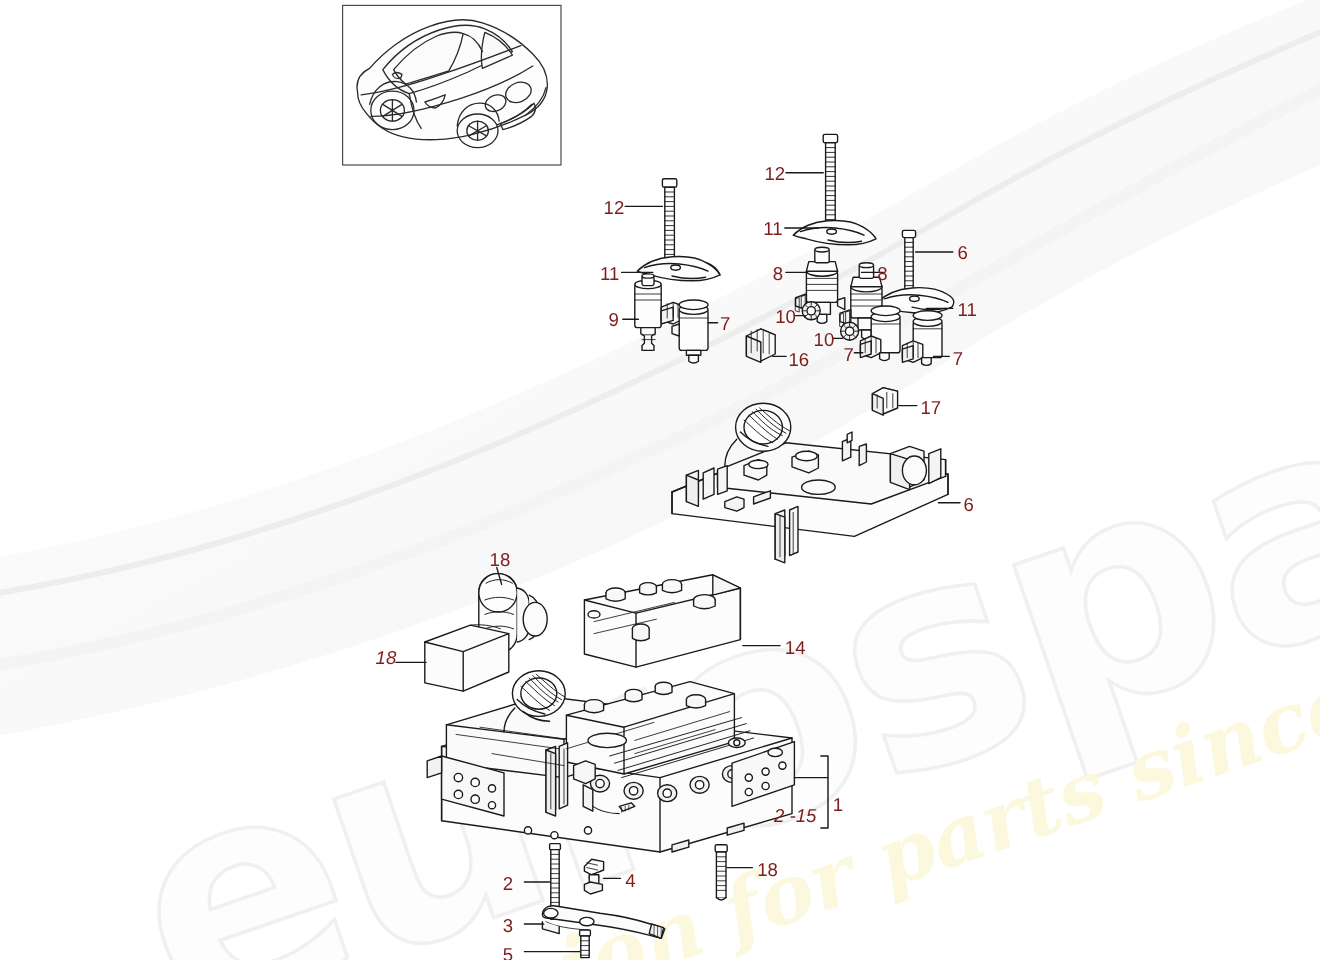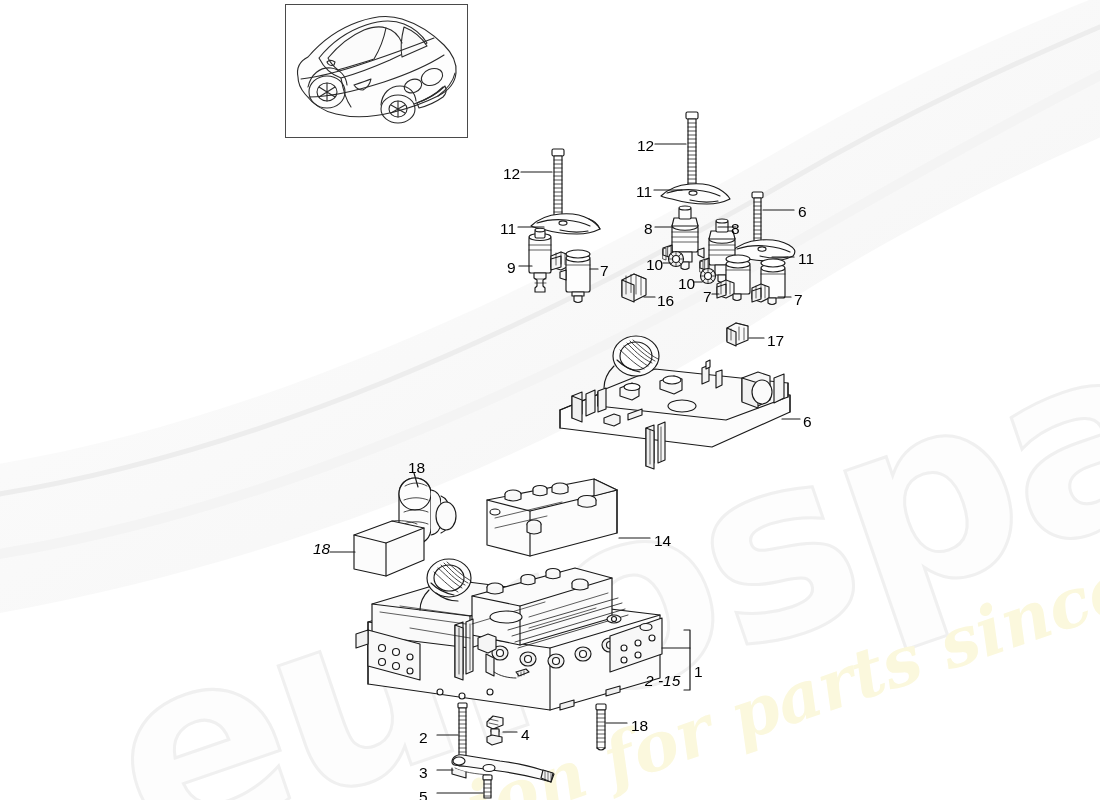--- a/index.html
+++ b/index.html
@@ -46,21 +46,21 @@
   }
 
   
   #drawing{position:absolute;left:0;top:0;width:1100px;height:800px;}
 
   
   .callout{
     position:absolute;
     font-family:"Liberation Sans", sans-serif;
     font-size:15.5px;
-    color:#000000;
+    color:#7f1d1d;
     white-space:nowrap;
     line-height:1;
   }
 </style>
 </head>
 <body>
 
 <div id="stage">
 
   <svg class="wm-layer swoosh" width="1100" height="800">

